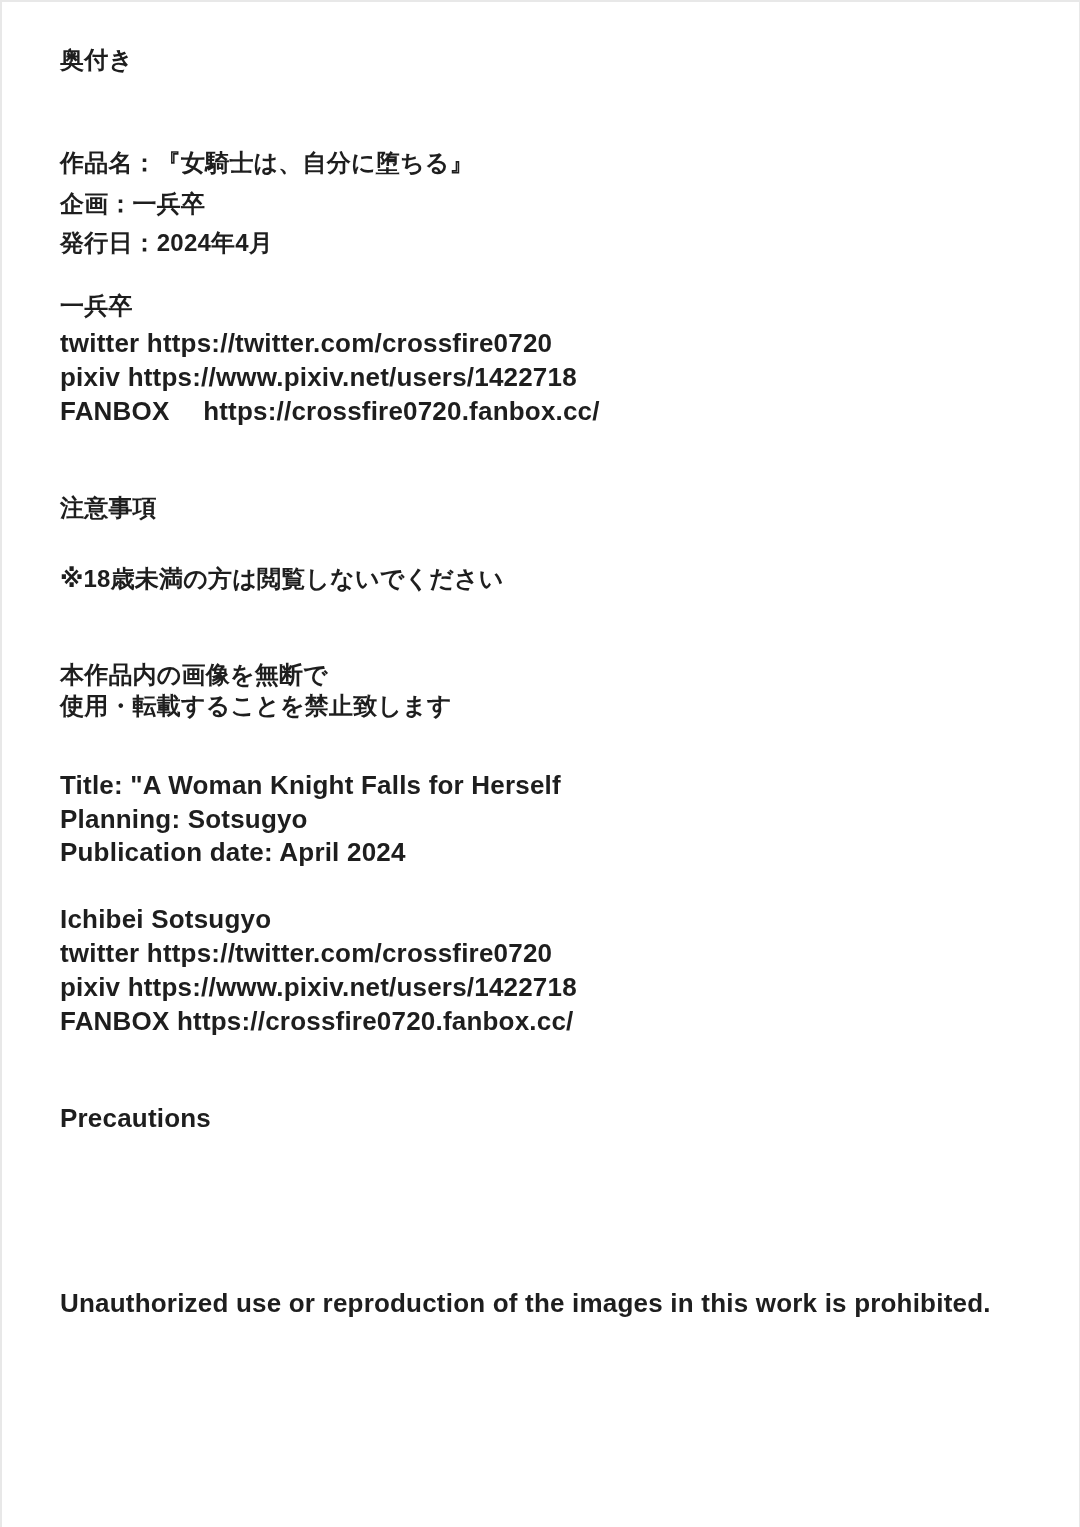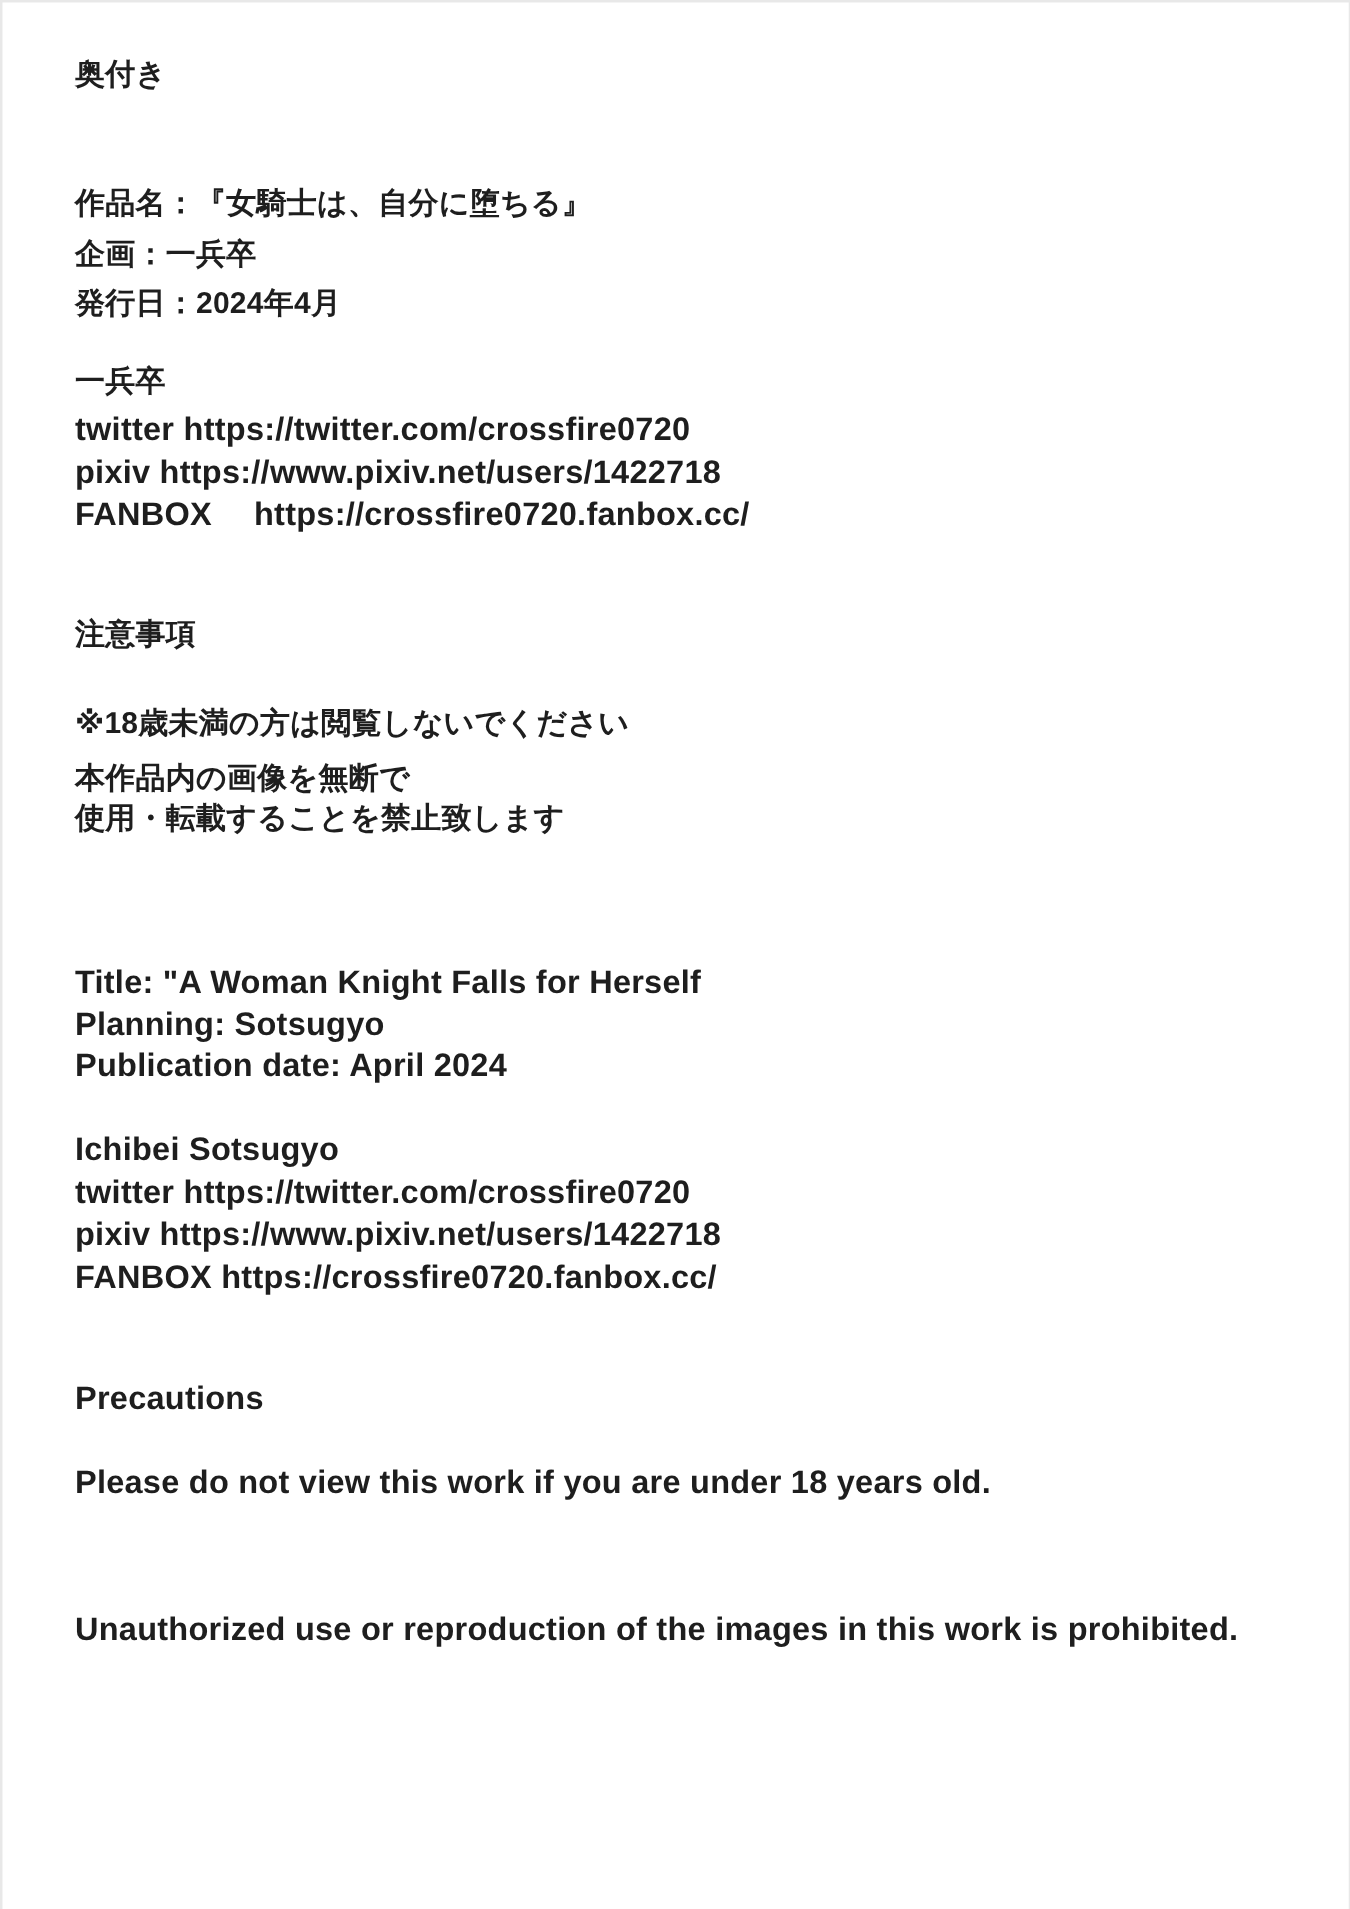--- a/index.html
+++ b/index.html
@@ -36,29 +36,28 @@
   <div class="line jp" style="top:189px">企画：一兵卒</div>
   <div class="line jp" style="top:228px">発行日：2024年4月</div>
 
   <div class="line jp" style="top:291px">一兵卒</div>
   <div class="line en" style="top:327px">twitter https://twitter.com/crossfire0720</div>
   <div class="line en" style="top:361px">pixiv https://www.pixiv.net/users/1422718</div>
   <div class="line en" style="top:395px">FANBOX　 https://crossfire0720.fanbox.cc/</div>
 
   <div class="line jp" style="top:493px">注意事項</div>
   <div class="line jp" style="top:564px">※18歳未満の方は閲覧しないでください</div>
-  <div class="line jp" style="top:608px">本作品内の画像を無断で</div>
-  <div class="line jp" style="top:640px">使用・転載することを禁止致します</div>
+  <div class="line jp" style="top:660px">本作品内の画像を無断で</div>
+  <div class="line jp" style="top:691px">使用・転載することを禁止致します</div>
 
   <div class="line en" style="top:769px">Title: "A Woman Knight Falls for Herself</div>
   <div class="line en" style="top:803px">Planning: Sotsugyo</div>
   <div class="line en" style="top:836px">Publication date: April 2024</div>
 
   <div class="line en" style="top:903px">Ichibei Sotsugyo</div>
   <div class="line en" style="top:937px">twitter https://twitter.com/crossfire0720</div>
   <div class="line en" style="top:971px">pixiv https://www.pixiv.net/users/1422718</div>
   <div class="line en" style="top:1005px">FANBOX https://crossfire0720.fanbox.cc/</div>
 
   <div class="line en" style="top:1102px">Precautions</div>
-  <div class="line en" style="top:1169px">Please do not view this work if you are under 18 years old.</div>
   <div class="line en" style="top:1287px">Unauthorized use or reproduction of the images in this work is prohibited.</div>
 
 </div>
 
 </body></html>

